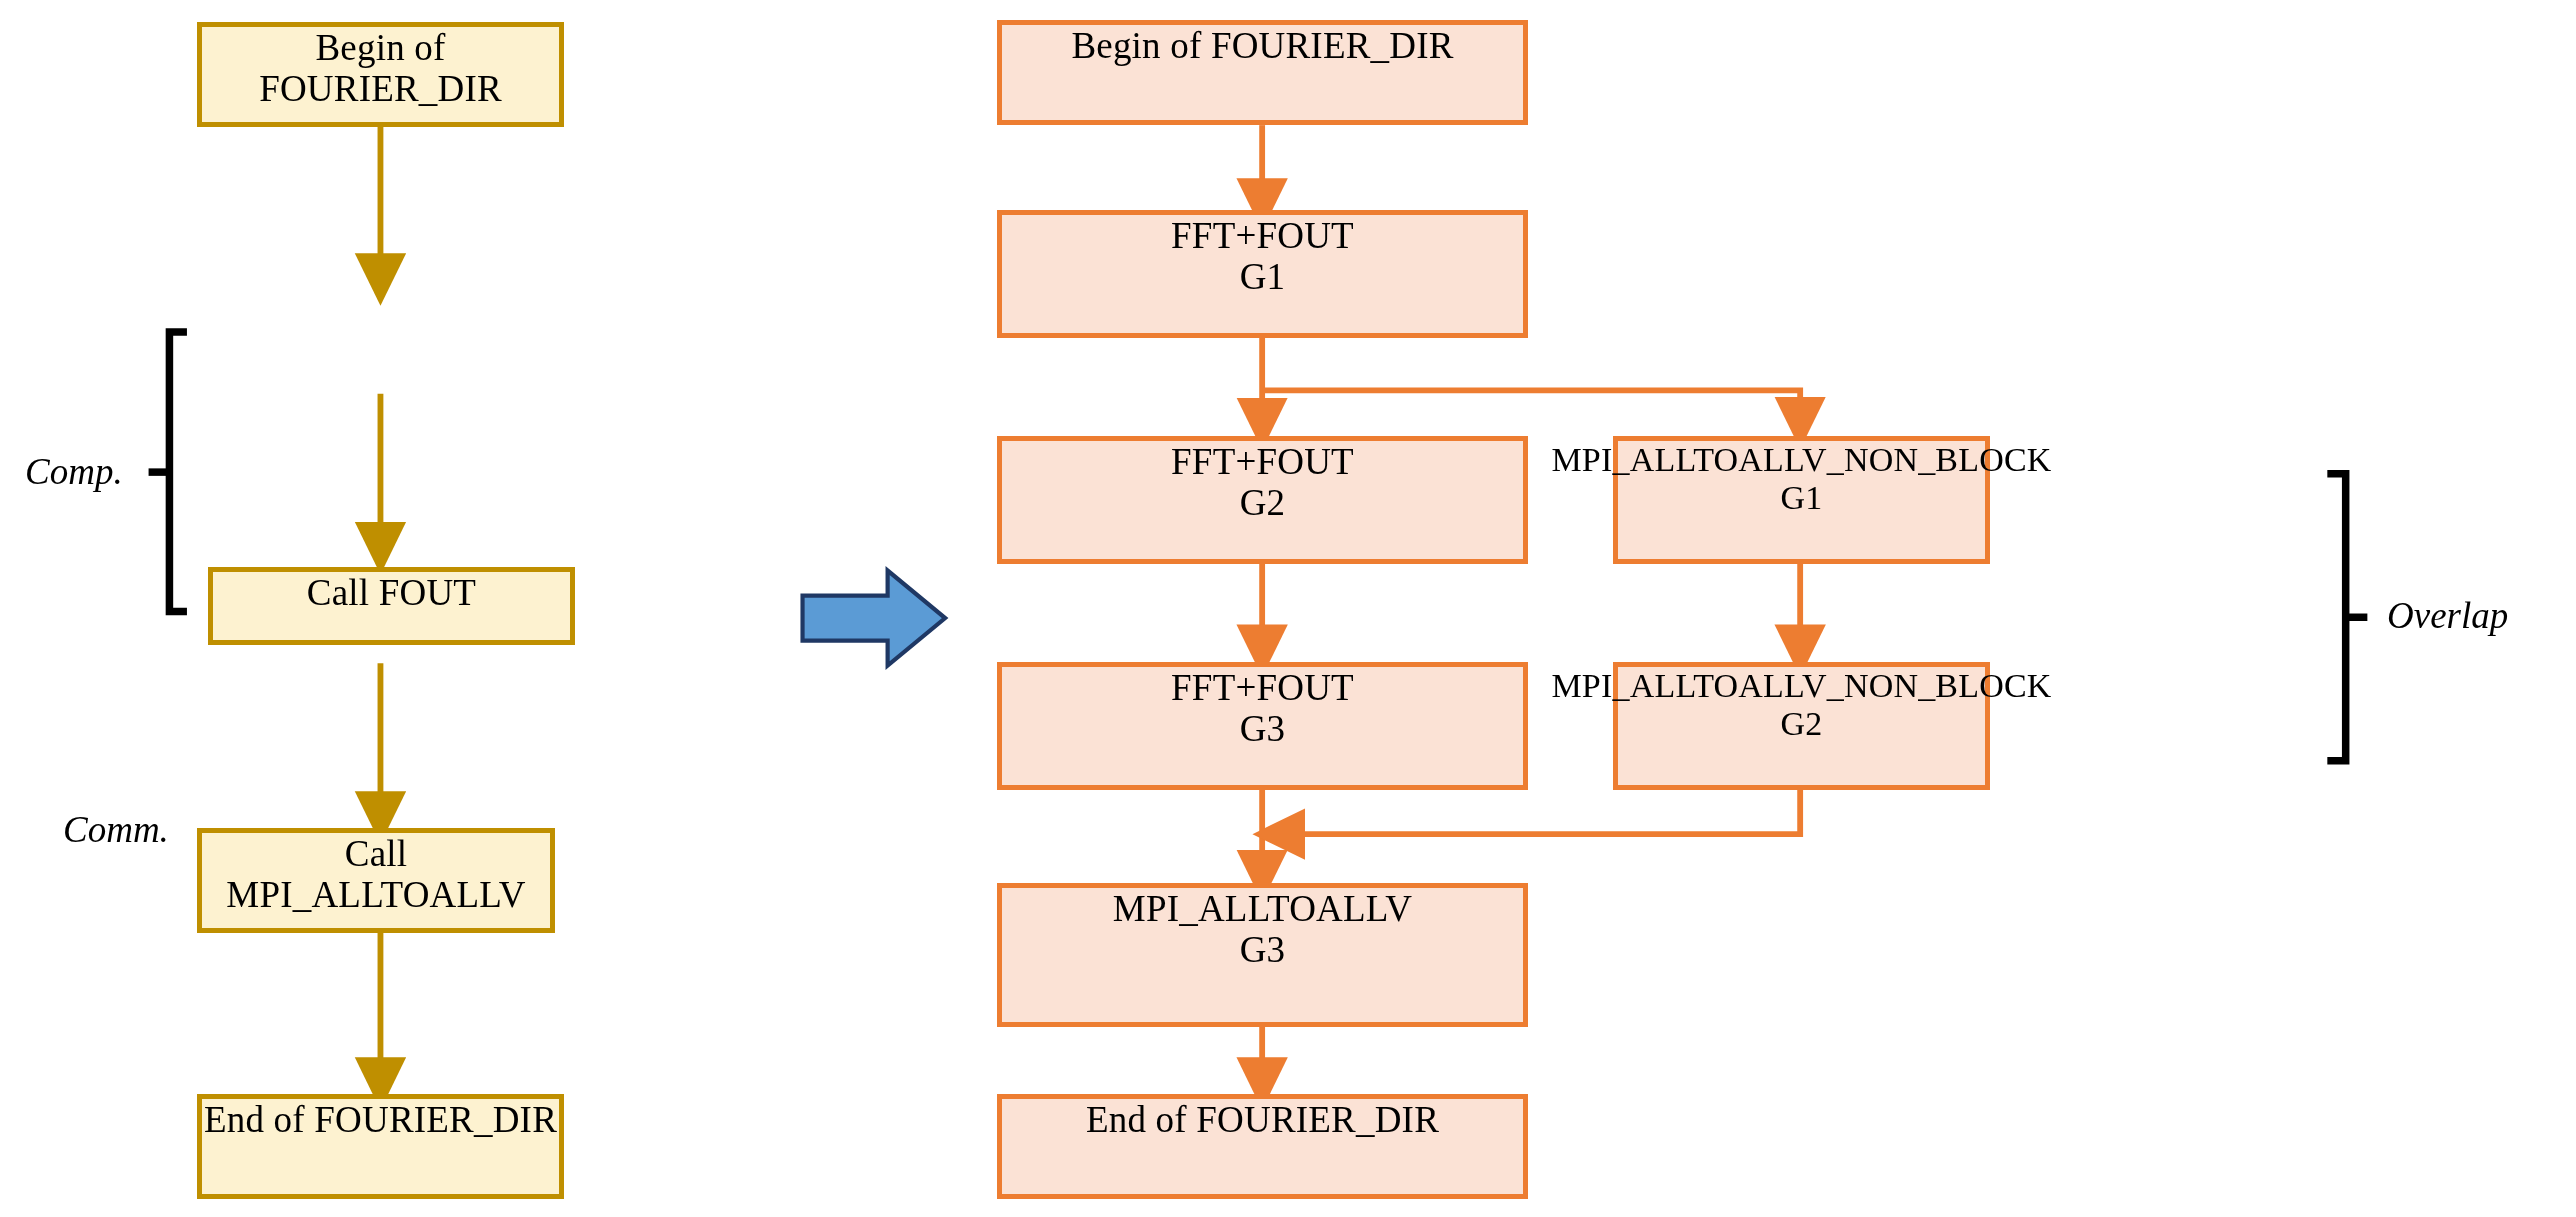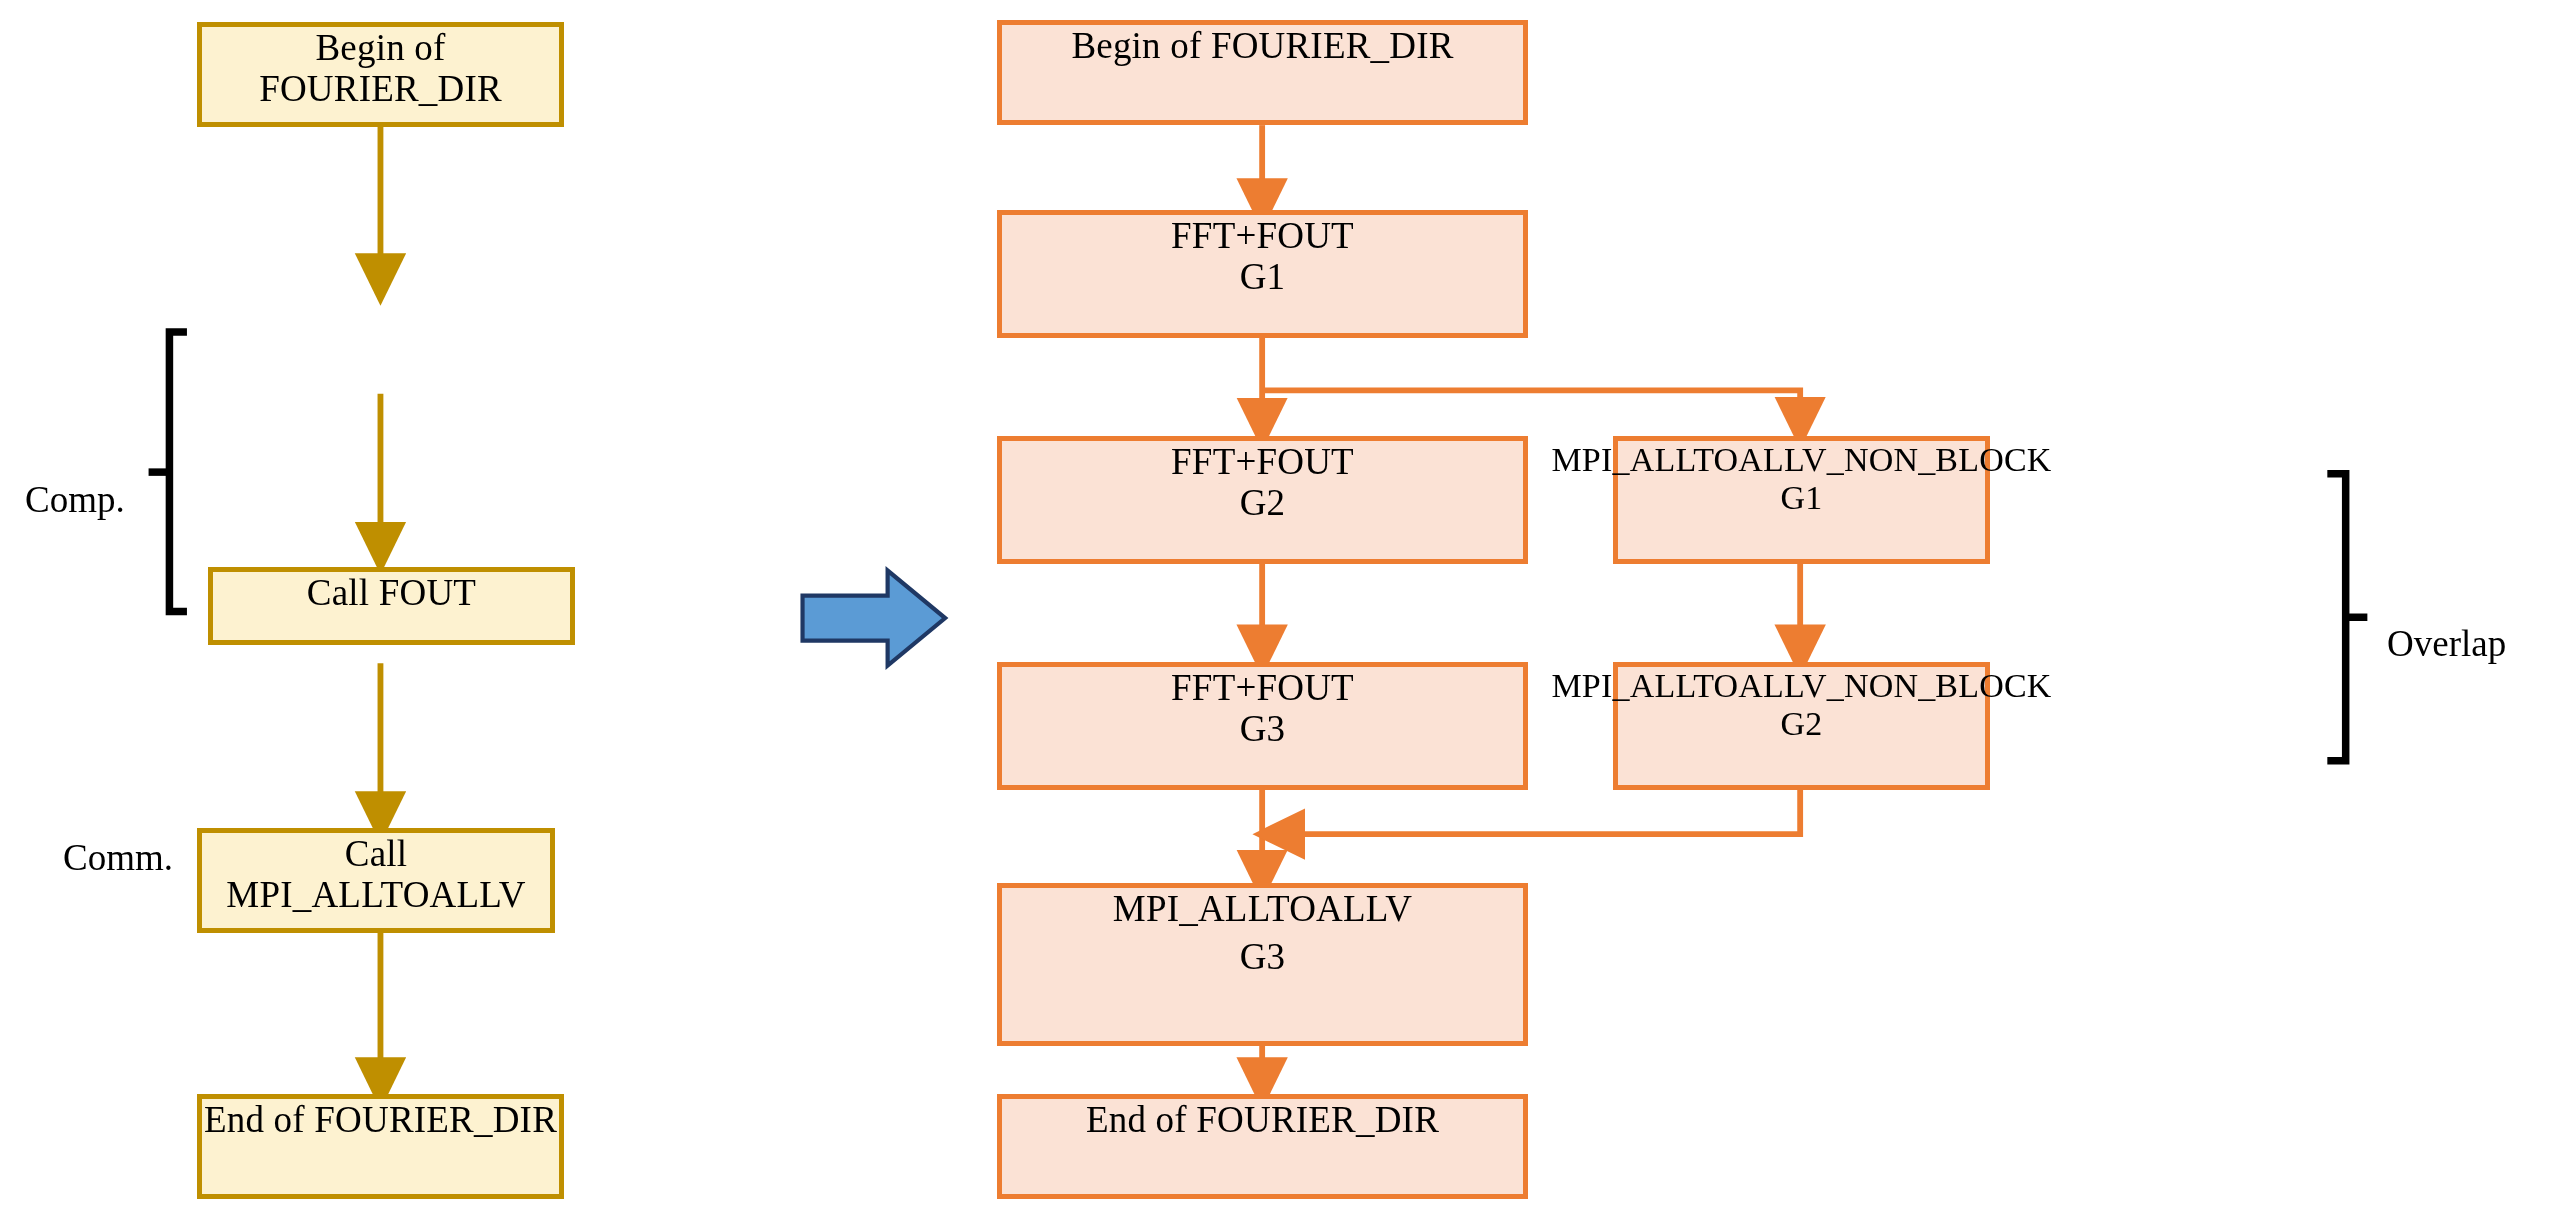--- a/index.html
+++ b/index.html
@@ -5,21 +5,21 @@
   html,body{margin:0;padding:0;background:#ffffff;}
   body{font-family:"Liberation Serif", serif;}
   #stage{position:relative;width:2576px;height:1217px;background:#ffffff;overflow:hidden;}
   #wires{position:absolute;left:0;top:0;width:2576px;height:1217px;pointer-events:none;}
   .node{position:absolute;box-sizing:border-box;display:flex;flex-direction:column;
         align-items:center;text-align:center;color:#000;
         font-size:37px;line-height:1.12;letter-spacing:0.2px;}
   .node.gold{background:#FDF2D0;border:5px solid #BF8F00;}
   .node.orange{background:#FBE2D5;border:5px solid #ED7D31;}
   .node .l2{display:block;}
-  .sidelabel{position:absolute;font-size:37px;color:#000;white-space:nowrap;margin-top:28px;}
+  .sidelabel{position:absolute;font-style:italic;font-size:37px;color:#000;white-space:nowrap;}
 </style>
 </head>
 <body>
 
 <div id="stage">
 
   <svg id="wires" viewBox="0 0 3088 1459">
     <defs>
       <marker id="ahGold" markerWidth="10" markerHeight="10" refX="5.2" refY="5" orient="auto" markerUnits="strokeWidth">
         <path d="M0,0.6 L9,5 L0,9.4 z" fill="#BF8F00"></path>
@@ -103,21 +103,21 @@
   <div class="node orange" style="left:1613px;top:436px;width:377px;height:128px;font-size:34px;">
     <span>MPI_ALLTOALLV_NON_BLOCK</span>
     <span class="l2">G1</span>
   </div>
 
   <div class="node orange" style="left:1613px;top:662px;width:377px;height:128px;font-size:34px;">
     <span>MPI_ALLTOALLV_NON_BLOCK</span>
     <span class="l2">G2</span>
   </div>
 
-  <div class="node orange" style="left:997px;top:883px;width:531px;height:163px;gap:7px;">
+  <div class="node orange" style="left:997px;top:883px;width:531px;height:144px;">
     <span>MPI_ALLTOALLV</span>
     <span class="l2">G3</span>
   </div>
 
   <div class="node orange" style="left:997px;top:1094px;width:531px;height:105px;">
     <span>End of FOURIER_DIR</span>
   </div>
 
   <div class="sidelabel" style="left:2387px;top:594px;">Overlap</div>
 

